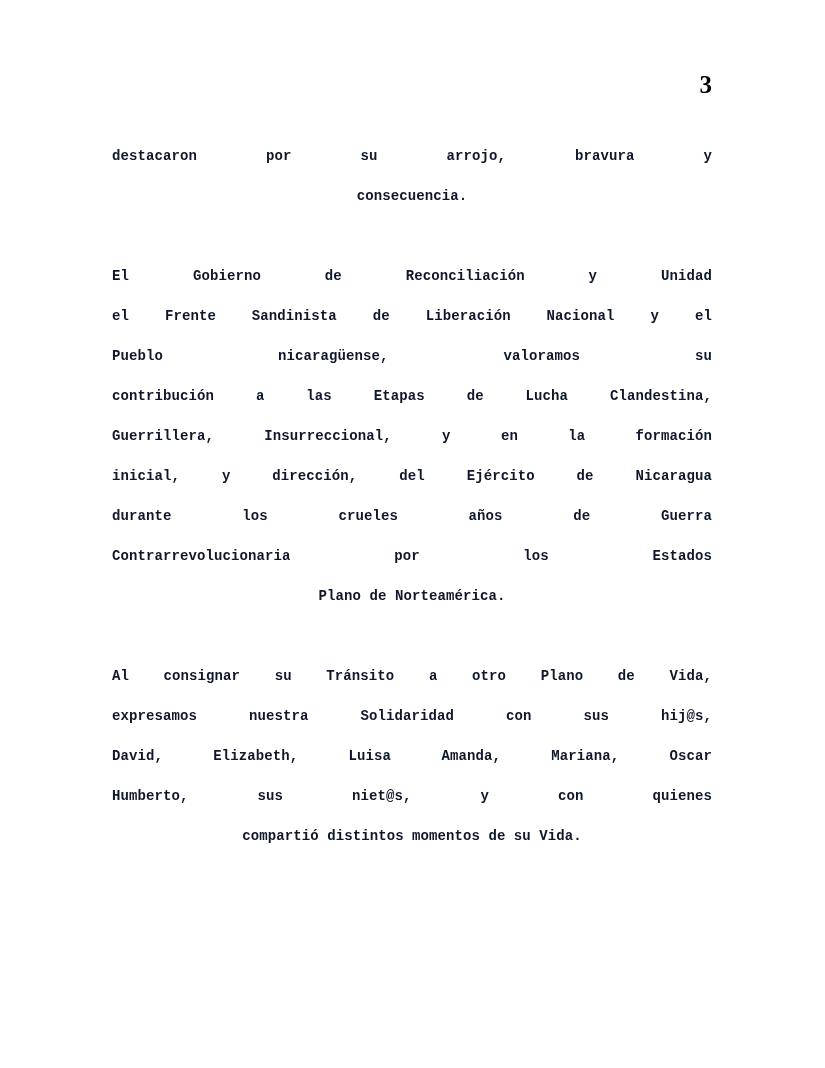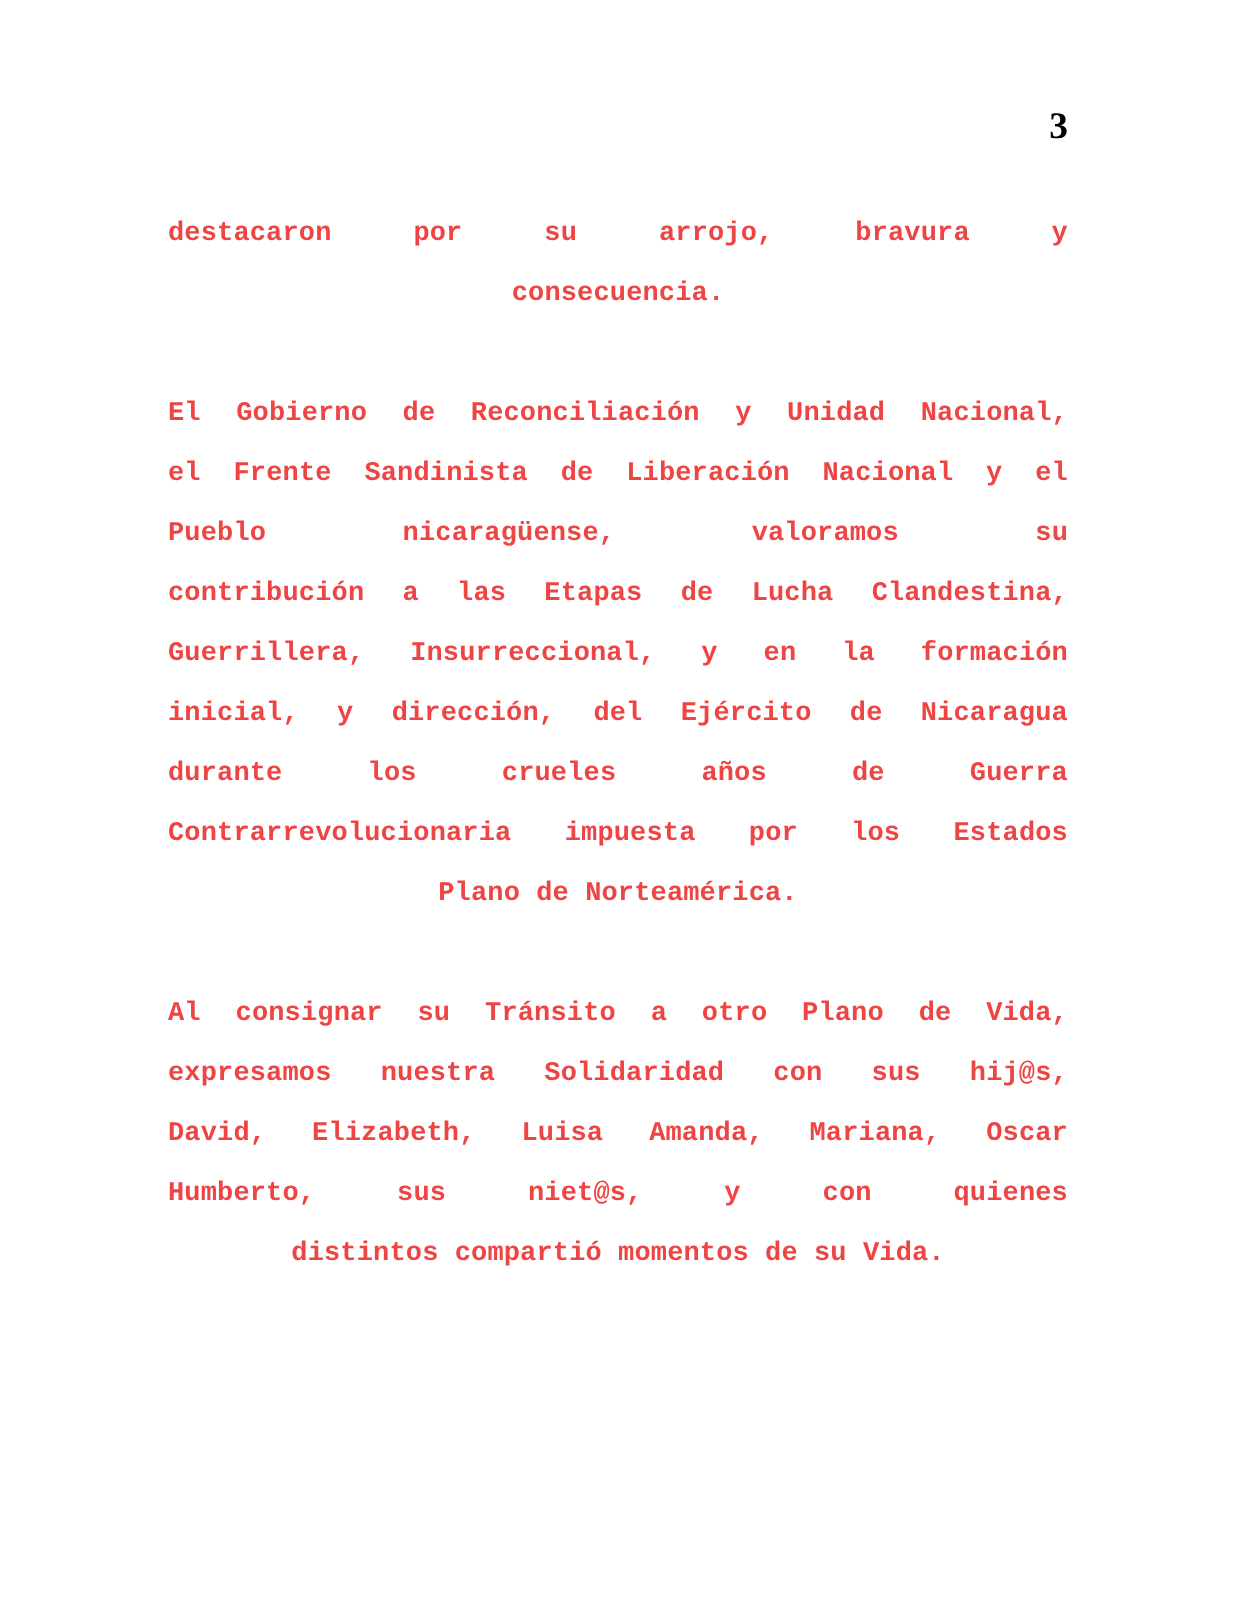--- a/index.html
+++ b/index.html
@@ -49,25 +49,25 @@
   .body-block {
     position: absolute;
     left: 112px;
     top: 136px;
     width: 600px;
   }
 
   .para {
     font-family: "Liberation Mono", "DejaVu Sans Mono", monospace;
     font-weight: bold;
-    font-size: 18px;
+    font-size: 14px;
     line-height: 40px;
     text-align: justify;
     text-justify: inter-word;
-    color: #ef4444;
+    color: #0f172a;
     margin: 0 0 40px 0;
     letter-spacing: 0.1px;
     
     hyphens: none;
     word-spacing: 0;
   }
   .para:last-child {
     margin-bottom: 0;
   }
 
@@ -108,32 +108,32 @@
   <div class="page-header">
     <span class="page-number">3</span>
   </div>
 
   <div class="body-block">
     <p class="para">
         <span class="line"><span class="w">destacaron</span><span class="w">por</span><span class="w">su</span><span class="w">arrojo,</span><span class="w">bravura</span><span class="w">y</span></span>
         <span class="line last"><span class="w">consecuencia.</span></span>
       </p>
     <p class="para">
-        <span class="line"><span class="w">El</span><span class="w">Gobierno</span><span class="w">de</span><span class="w">Reconciliación</span><span class="w">y</span><span class="w">Unidad</span><span class="w">Nacional,</span></span>
+        <span class="line"><span class="w">El</span><span class="w">Gobierno</span><span class="w">de</span><span class="w">Reconciliación</span><span class="w">y</span><span class="w">Unidad</span></span>
         <span class="line"><span class="w">el</span><span class="w">Frente</span><span class="w">Sandinista</span><span class="w">de</span><span class="w">Liberación</span><span class="w">Nacional</span><span class="w">y</span><span class="w">el</span></span>
         <span class="line"><span class="w">Pueblo</span><span class="w">nicaragüense,</span><span class="w">valoramos</span><span class="w">su</span></span>
         <span class="line"><span class="w">contribución</span><span class="w">a</span><span class="w">las</span><span class="w">Etapas</span><span class="w">de</span><span class="w">Lucha</span><span class="w">Clandestina,</span></span>
         <span class="line"><span class="w">Guerrillera,</span><span class="w">Insurreccional,</span><span class="w">y</span><span class="w">en</span><span class="w">la</span><span class="w">formación</span></span>
         <span class="line"><span class="w">inicial,</span><span class="w">y</span><span class="w">dirección,</span><span class="w">del</span><span class="w">Ejército</span><span class="w">de</span><span class="w">Nicaragua</span></span>
         <span class="line"><span class="w">durante</span><span class="w">los</span><span class="w">crueles</span><span class="w">años</span><span class="w">de</span><span class="w">Guerra</span></span>
-        <span class="line"><span class="w">Contrarrevolucionaria</span><span class="w">impuesta</span><span class="w">por</span><span class="w">los</span><span class="w">Estados</span></span>
+        <span class="line"><span class="w">Contrarrevolucionaria</span><span class="w">por</span><span class="w">los</span><span class="w">Estados</span></span>
         <span class="line last"><span class="w">Plano</span><span class="w">de</span><span class="w">Norteamérica.</span></span>
       </p>
     <p class="para">
         <span class="line"><span class="w">Al</span><span class="w">consignar</span><span class="w">su</span><span class="w">Tránsito</span><span class="w">a</span><span class="w">otro</span><span class="w">Plano</span><span class="w">de</span><span class="w">Vida,</span></span>
         <span class="line"><span class="w">expresamos</span><span class="w">nuestra</span><span class="w">Solidaridad</span><span class="w">con</span><span class="w">sus</span><span class="w">hij@s,</span></span>
         <span class="line"><span class="w">David,</span><span class="w">Elizabeth,</span><span class="w">Luisa</span><span class="w">Amanda,</span><span class="w">Mariana,</span><span class="w">Oscar</span></span>
         <span class="line"><span class="w">Humberto,</span><span class="w">sus</span><span class="w">niet@s,</span><span class="w">y</span><span class="w">con</span><span class="w">quienes</span></span>
-        <span class="line last"><span class="w">distintos</span><span class="w">compartió</span><span class="w">momentos</span><span class="w">de</span><span class="w">su</span><span class="w">Vida.</span></span>
+        <span class="line last"><span class="w">compartió</span><span class="w">distintos</span><span class="w">momentos</span><span class="w">de</span><span class="w">su</span><span class="w">Vida.</span></span>
       </p>
   </div>
 
 </div>
 
 </body></html>

